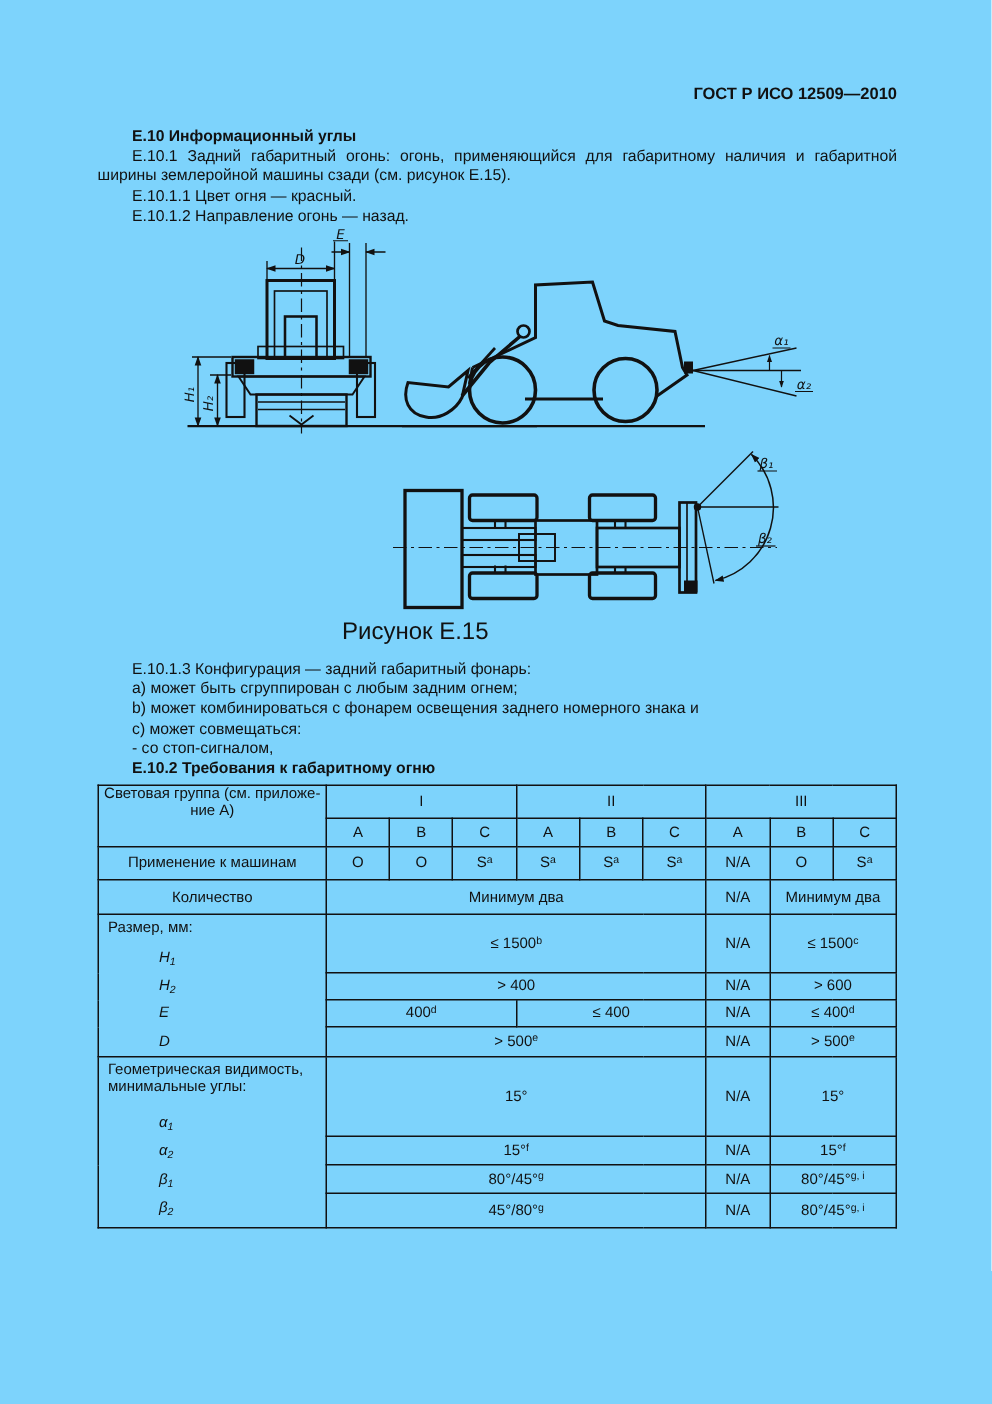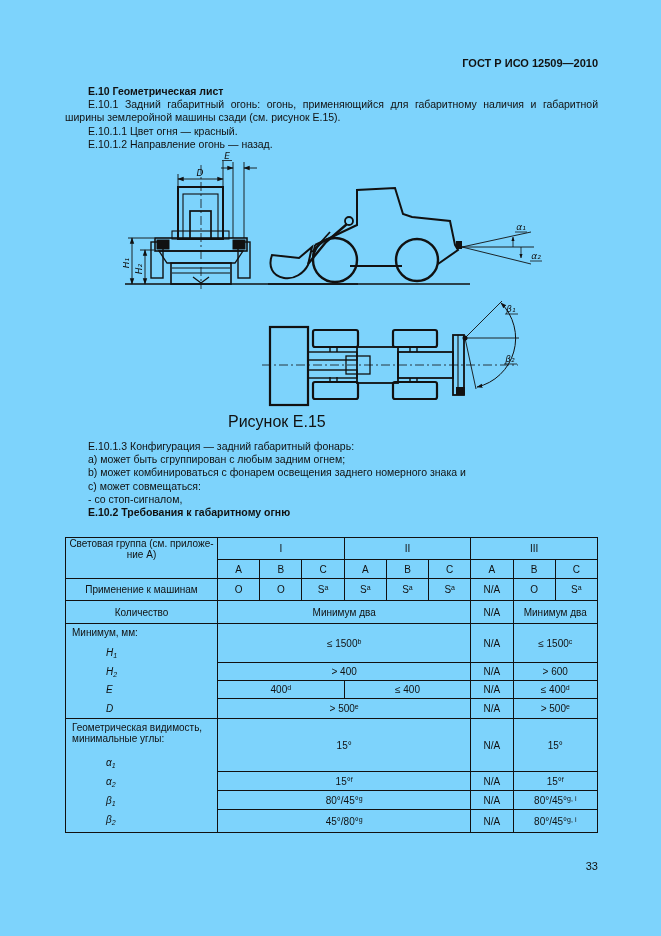--- a/index.html
+++ b/index.html
@@ -10,21 +10,21 @@
   .tblock{position:absolute;left:65px;width:533px;font-size:10.5px;line-height:13.2px;}
   .tblock p{margin:0;text-indent:23px;}
   .tblock p.cont{text-indent:23px;text-align:justify;}
   .b{font-weight:bold;}
   .figures{position:absolute;top:147px;left:0;width:661px;height:290px;}
   .figures svg{position:absolute;}
   .caption{position:absolute;top:266px;left:228px;width:180px;text-align:left;font-size:16px;}
   .dimtxt{font-family:"DejaVu Sans",sans-serif;font-style:italic;font-size:9px;fill:#111;}
   .pagenum{position:absolute;top:860px;left:65px;width:533px;text-align:right;font-size:11px;}
   
-  table.spec{position:absolute;top:537px;left:65px;width:533px;border-collapse:collapse;
+  table.spec{position:absolute;top:523px;left:65px;width:533px;border-collapse:collapse;
              table-layout:fixed;font-size:10px;}
   table.spec td{border:1px solid #111;padding:0;text-align:center;vertical-align:middle;
                 overflow:hidden;}
   td.lbl{text-align:left;padding:2px 4px 2px 6px;border-right:3px double #111;white-space:pre-line;}
   td.blk{position:relative;border-right:3px double #111;}
   td.vb{vertical-align:bottom;padding-bottom:3px;}
   td.cut{border-bottom:none;margin-top:16px;}
   .sub-t{position:absolute;left:6px;top:3px;white-space:pre-line;text-align:left;}
   .sub-v{position:absolute;left:40px;font-style:italic;}
   sup{font-size:7px;line-height:0;position:relative;top:-3px;vertical-align:baseline;}
@@ -33,21 +33,21 @@
   .cl{stroke:#111;stroke-width:0.8;stroke-dasharray:9 3 2 3;fill:none;}
 </style>
 </head>
 <body>
 
 <div class="page">
 
   <div class="doc-header">ГОСТ Р ИСО 12509—2010</div>
 
   <div class="tblock" style="top:85px;">
-    <p class="b">Е.10 Геометрическая лист</p>
+    <p class="b">Е.10 Информационный углы</p>
     <p class="cont">Е.10.1 Задний габаритный огонь: огонь, применяющийся для габаритному наличия и габаритной ширины землеройной машины сзади (см. рисунок  Е.15).</p>
     <p>Е.10.1.1 Цвет огня — красный.</p>
     <p>Е.10.1.2  Направление огонь — назад.</p>
   </div>
 
   <div class="figures">
 
     <svg style="left:123px;top:2px;" width="245" height="142" viewBox="0 0 245 142">
       <defs>
         <marker id="arA" viewBox="0 0 10 10" refX="9" refY="5" markerWidth="7" markerHeight="7" orient="auto-start-reverse">
@@ -224,21 +224,21 @@
       <td>S<sup>a</sup></td>
     </tr>
     <tr style="height:23px">
       <td class="lbl">Количество</td>
       <td colspan="6">Минимум два</td>
       <td>N/A</td>
       <td colspan="2">Минимум два</td>
     </tr>
     <tr style="height:39px">
       <td class="blk" rowspan="4">
-        <div class="sub-t">Минимум, мм:</div>
+        <div class="sub-t">Размер, мм:</div>
         <div class="sub-v" style="top:23px">H<sub>1</sub></div>
         <div class="sub-v" style="top:42px">H<sub>2</sub></div>
         <div class="sub-v" style="top:60px">E</div>
         <div class="sub-v" style="top:79px">D</div>
       </td>
       <td class="vb" colspan="6">≤ 1500<sup>b</sup></td>
       <td class="vb">N/A</td>
       <td class="vb" colspan="2">≤ 1500<sup>c</sup></td>
     </tr>
     <tr style="height:18px">
@@ -281,14 +281,13 @@
       <td colspan="2">80°/45°<sup>g, i</sup></td>
     </tr>
     <tr style="height:23px">
       <td class="cut" colspan="6">45°/80°<sup>g</sup></td>
       <td class="cut">N/A</td>
       <td class="cut" colspan="2">80°/45°<sup>g, i</sup></td>
     </tr>
   </tbody>
     </table>
 
-  <div class="pagenum">33</div>
 </div>
 
 </body></html>

